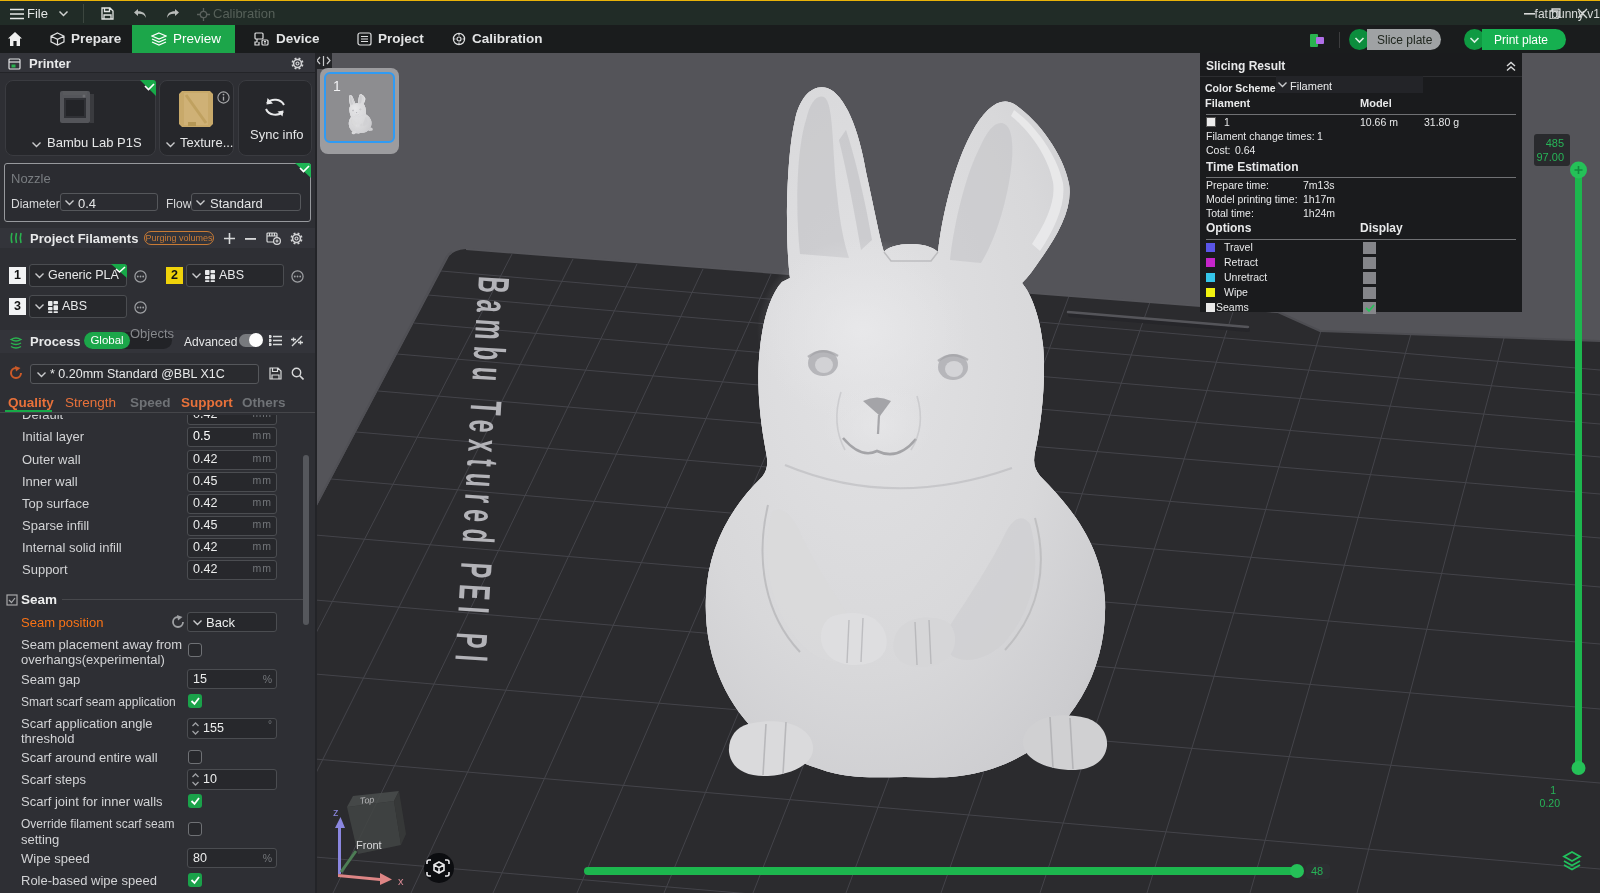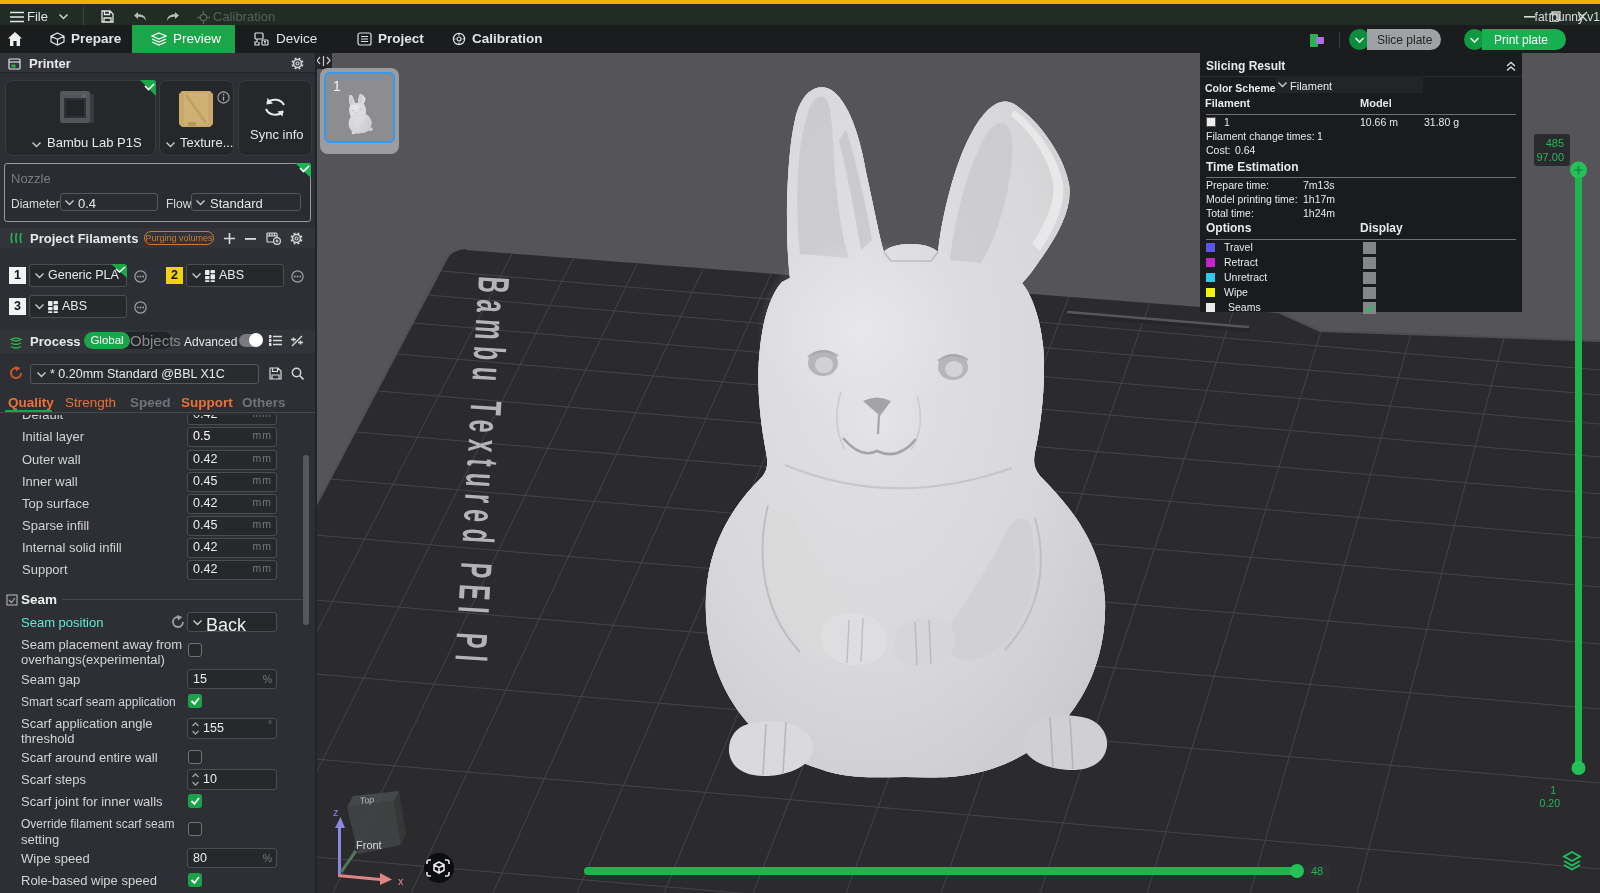--- a/index.html
+++ b/index.html
@@ -196,27 +196,27 @@
 <div class="abs" style="left:6px;top:205px;width:9px;height:9px;background:#c625cb"></div>
 <div class="abs" style="left:24px;top:203px">Retract</div>
 <div class="abs" style="left:163px;top:204px;width:13px;height:12px;background:#85868a"></div>
 <div class="abs" style="left:6px;top:220px;width:9px;height:9px;background:#35c6ea"></div>
 <div class="abs" style="left:24px;top:218px">Unretract</div>
 <div class="abs" style="left:163px;top:219px;width:13px;height:12px;background:#85868a"></div>
 <div class="abs" style="left:6px;top:235px;width:9px;height:9px;background:#f2f210"></div>
 <div class="abs" style="left:24px;top:233px">Wipe</div>
 <div class="abs" style="left:163px;top:234px;width:13px;height:12px;background:#85868a"></div>
 <div class="abs" style="left:6px;top:250px;width:9px;height:9px;background:#e9e9e9"></div>
-<div class="abs" style="left:28px;top:248px">Seams</div>
+<div class="abs" style="left:16px;top:248px">Seams</div>
 <div class="abs" style="left:163px;top:249px;width:13px;height:12px;background:#85868a"></div>
 <svg class="abs" style="left:163px;top:249px" width="13" height="12">
         <path d="M3 6 l3 3 l5 -6" stroke="#27c159" stroke-width="1.8" fill="none"></path>
       </svg>
 </div>
-<div class="abs" style="left:0;top:0;width:1600px;height:25px;background:#212c27;border-top:4px solid #eab308">
+<div class="abs" style="left:0;top:0;width:1600px;height:25px;background:#212c27;border-top:1px solid #eab308">
 <svg class="abs" style="left:10px;top:7px" width="14" height="12">
         <path d="M0 1.5 h14 M0 6 h14 M0 10.5 h14" stroke="#e6e8e7" stroke-width="1.7"></path>
       </svg>
 <div class="abs" style="left:27px;top:5px;color:#e4e6e5;font-size:13px">File</div>
 <svg class="abs" style="left:58px;top:9px" width="11" height="8">
         <path d="M1.5 1.5 l4 4 l4 -4" stroke="#cfd1d0" stroke-width="1.5" fill="none"></path>
       </svg>
 <div class="abs" style="left:83px;top:3px;width:1px;height:19px;background:#3c463f"></div>
 <svg class="abs" style="left:101px;top:6px" width="13" height="13">
         <path d="M1 1 h8 l3 3 v8 h-11 Z M3.5 1 v3.5 h5 V1 M3 12 v-4 h7 v4" stroke="#e3e5e4" stroke-width="1.3" fill="none"></path>
@@ -263,21 +263,21 @@
       </svg>
 <div class="abs" style="left:173px;top:6px;color:#fff;font-size:13.5px;font-weight:400">Preview</div>
 <svg class="abs" style="left:254px;top:7px" width="16" height="14">
         <g stroke="#dfe0e1" stroke-width="1.2" fill="none">
           <rect x="1" y="1" width="8" height="6" rx="1"></rect>
           <path d="M3 7 v3 h-2 v3 h4 v-3"></path>
           <rect x="8" y="8" width="6" height="5" rx="1"></rect>
           <path d="M10 9.5 h2 M10 11 h2"></path>
         </g>
       </svg>
-<div class="abs" style="left:276px;top:6px;color:#e3e4e5;font-size:13.5px;font-weight:400">Device</div>
+<div class="abs" style="left:276px;top:6px;color:#e3e4e5;font-size:13.5px;font-weight:700">Device</div>
 <svg class="abs" style="left:357px;top:7px" width="15" height="14">
         <g stroke="#dfe0e1" stroke-width="1.2" fill="none">
           <rect x="1" y="1" width="13" height="12" rx="2"></rect>
           <path d="M4 4.5 h7 M4 7 h7 M4 9.5 h7"></path>
         </g>
       </svg>
 <div class="abs" style="left:378px;top:6px;color:#e3e4e5;font-size:13.5px;font-weight:700">Project</div>
 <svg class="abs" style="left:452px;top:7px" width="14" height="14">
         <g stroke="#dfe0e1" stroke-width="1.2" fill="none">
           <circle cx="7" cy="7" r="5.6"></circle>
@@ -478,21 +478,21 @@
 <svg class="abs" style="left:9px;top:283px" width="14" height="13">
         <g stroke="#2ab24f" stroke-width="1.4" fill="none">
           <path d="M2 3.5 Q7 0.5 12 3.5 Q7 6.5 2 3.5 Z"></path>
           <path d="M2 7 Q7 10 12 7"></path>
           <path d="M2 10.5 Q7 13.5 12 10.5"></path>
         </g>
       </svg>
 <div class="abs" style="left:30px;top:281px;color:#e8e9ea;font-size:13px;font-weight:700">Process</div>
 <div class="abs" style="left:84px;top:279px;width:88px;height:17px;background:#222327;border-radius:9px"></div>
 <div class="abs" style="left:84px;top:279px;width:46px;height:17px;background:#1ca64a;border-radius:9px;color:#fff;font-size:11.5px;text-align:center;line-height:17px">Global</div>
-<div class="abs" style="left:130px;top:279px;width:42px;height:17px;color:#87898d;font-size:15px;text-align:left;line-height:17px">Objects</div>
+<div class="abs" style="left:130px;top:272px;width:42px;height:17px;color:#87898d;font-size:13px;text-align:left;line-height:17px">Objects</div>
 <div class="abs" style="left:184px;top:282px;color:#e4e5e6;font-size:12px">Advanced</div>
 <div class="abs" style="left:239px;top:281px;width:22px;height:13px;background:#787a7e;border-radius:7px"></div>
 <div class="abs" style="left:249px;top:280px;width:14px;height:14px;background:#fdfdfd;border-radius:7px"></div>
 <svg class="abs" style="left:269px;top:282px" width="13" height="11">
         <g stroke="#d8d9da" stroke-width="1.4">
           <path d="M4 1.5 h9 M4 5.5 h9 M4 9.5 h9"></path>
           <circle cx="1" cy="1.5" r="1" fill="#d8d9da"></circle>
           <circle cx="1" cy="5.5" r="1" fill="#d8d9da"></circle>
           <circle cx="1" cy="9.5" r="1" fill="#d8d9da"></circle>
         </g>
@@ -559,30 +559,30 @@
 <div class="abs" style="left:181px;top:342px;color:#e8713a;font-size:13.5px;font-weight:700">Support</div>
 <div class="abs" style="left:242px;top:342px;color:#6f7276;font-size:13.5px;font-weight:700">Others</div>
 <div class="abs" style="left:5px;top:357px;width:47px;height:3px;background:#17a948"></div>
 <div class="abs" style="left:0;top:359px;width:315px;height:1px;background:#45464a"></div>
 <svg class="abs" style="left:6px;top:541px" width="12" height="12">
         <rect x="1" y="1" width="10" height="10" stroke="#a8a9ab" stroke-width="1.2" fill="none"></rect>
         <path d="M3 6 l2.5 2.5 L9 4" stroke="#a8a9ab" stroke-width="1.2" fill="none"></path>
       </svg>
 <div class="abs" style="left:21px;top:539px;color:#eceded;font-size:13.5px;font-weight:700">Seam</div>
 <div class="abs" style="left:62px;top:546px;width:246px;height:1px;background:#47484c"></div>
-<div class="abs" style="left:21px;top:562px;color:#5eead4;font-size:13px;line-height:15px;width:172px;white-space:nowrap">Seam position</div>
+<div class="abs" style="left:21px;top:562px;color:#f97316;font-size:13px;line-height:15px;width:172px;white-space:nowrap">Seam position</div>
 <svg class="abs" style="left:171px;top:562px" width="14" height="14">
         <path d="M12 7 A 5 5 0 1 1 7 2" stroke="#9fa1a4" stroke-width="1.8" fill="none"></path>
         <path d="M6 0 L11.5 2 L7 5.5 Z" fill="#9fa1a4"></path>
       </svg>
 <div class="abs" style="left:187px;top:559px;width:90px;height:20px;background:#27282c;border:1px solid #4b4d51;border-radius:3px"></div>
 <svg class="abs" style="left:192px;top:566px" width="11" height="8">
         <path d="M1.5 1.5 l4 4 l4 -4" stroke="#c9cacc" stroke-width="1.4" fill="none"></path>
       </svg>
-<div class="abs" style="left:206px;top:562px;color:#eceded;font-size:18px">Back</div>
+<div class="abs" style="left:206px;top:562px;color:#eceded;font-size:13px">Back</div>
 <div class="abs" style="left:21px;top:584px;color:#d2d3d5;font-size:13px;line-height:15px;width:172px;white-space:nowrap">Seam placement away from<br>overhangs(experimental)</div>
 <div class="abs" style="left:188px;top:590px;width:14px;height:14px;background:#27282c;border:1px solid #6f7175;border-radius:3px"></div>
 <div class="abs" style="left:21px;top:619px;color:#d2d3d5;font-size:13px;line-height:15px;width:172px;white-space:nowrap">Seam gap</div>
 <div class="abs" style="left:187px;top:616px;width:90px;height:20px;background:#27282c;border:1px solid #4b4d51;border-radius:3px"></div>
 <div class="abs" style="left:193px;top:619px;color:#eceded;font-size:12.5px">15</div>
 <div class="abs" style="left:0;top:620px;width:272px;text-align:right;color:#73767a;font-size:10.5px">%</div>
 <div class="abs" style="left:21px;top:641px;color:#d2d3d5;font-size:13px;line-height:15px;width:172px;white-space:nowrap"><span style="font-size:12px">Smart scarf seam application</span></div>
 <div class="abs" style="left:188px;top:641px;width:14px;height:14px;background:#1aa24a;border-radius:3px"></div>
 <svg class="abs" style="left:188px;top:641px" width="14" height="14">
         <path d="M3.5 7 l3 3 l4.5 -6" stroke="#fff" stroke-width="1.8" fill="none"></path>

